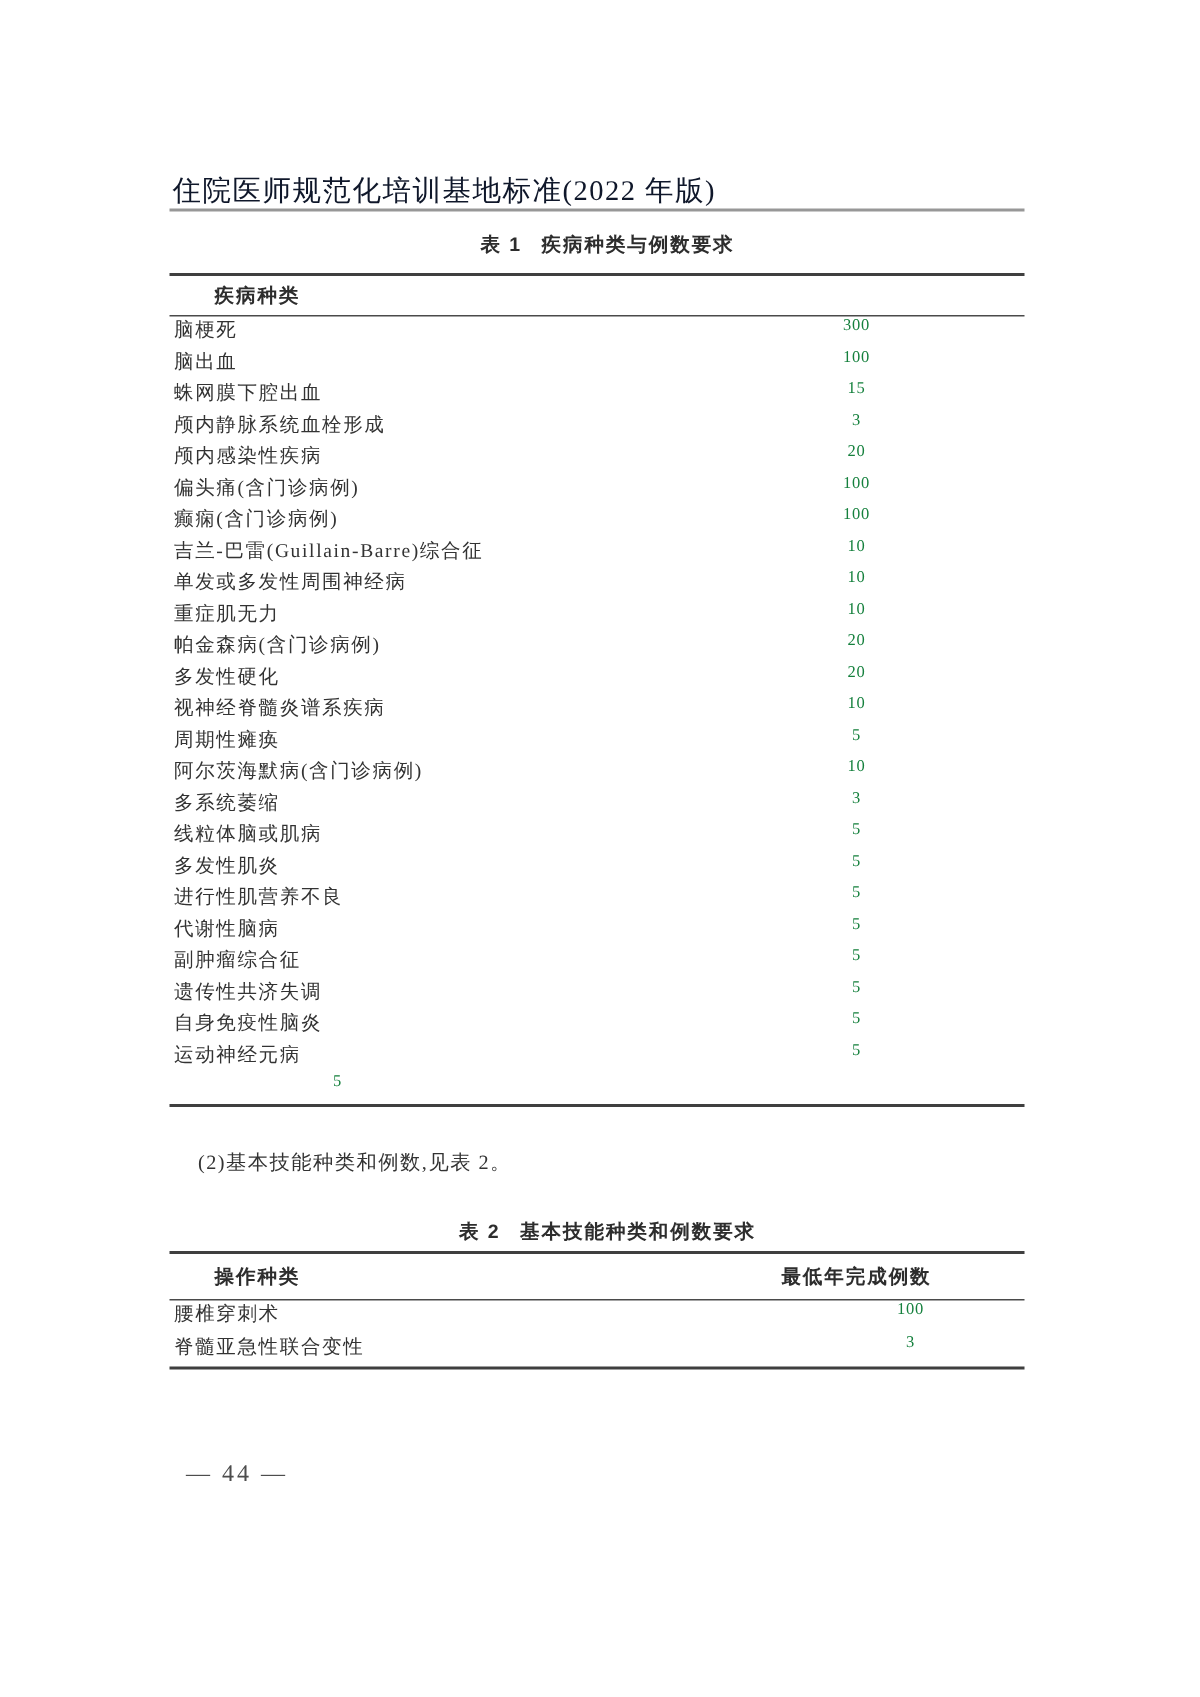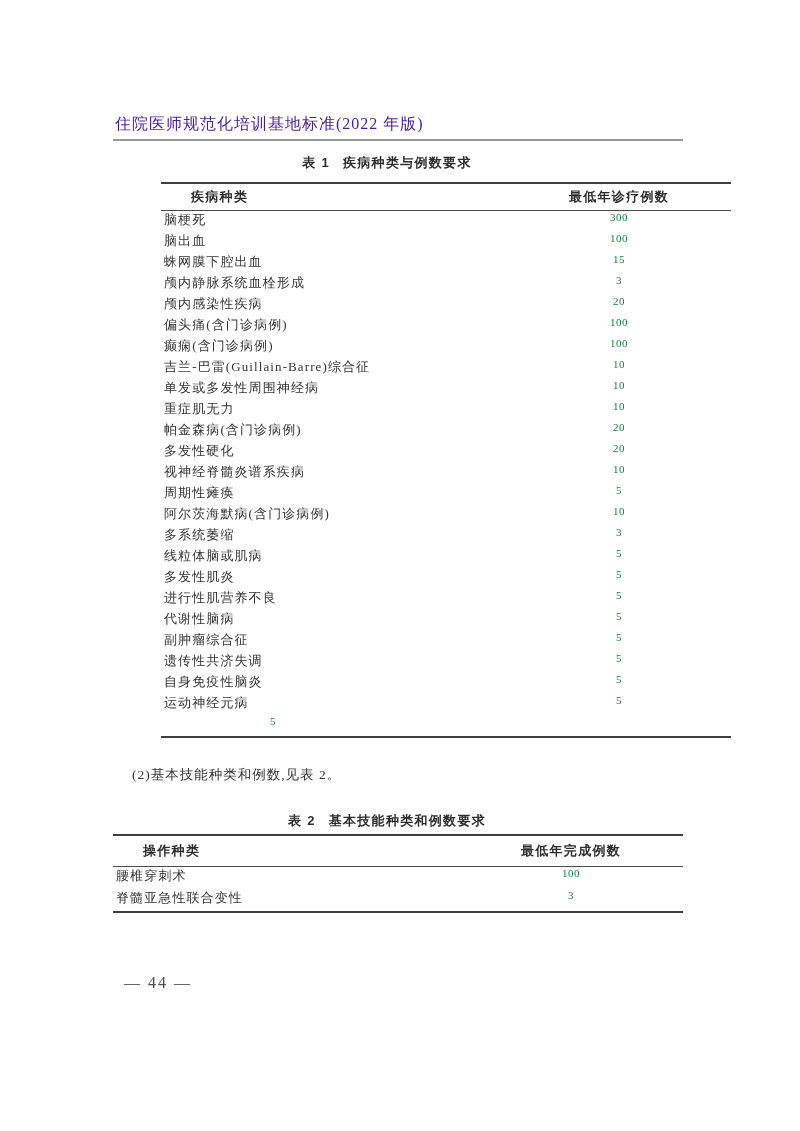--- a/index.html
+++ b/index.html
@@ -8,60 +8,60 @@
     background:#ffffff;
     position:relative;
     font-family:"Liberation Serif","DejaVu Serif",serif;
     color:#2f2f2f;
     overflow:hidden;
   }
   .abs{position:absolute;}
 
   .doc-header{
     top:114px;left:115px;
-    font-size:16px;letter-spacing:1px;color:#4c1d95;
+    font-size:19px;letter-spacing:1px;color:#0f172a;
     white-space:nowrap;
     font-family:Liberation Serif, serif;
   }
   .header-rule{
     top:139px;left:113px;width:570px;height:2px;background:#979797;
   }
 
   .caption{
-    left:102px;width:570px;text-align:center;
+    left:120px;width:570px;text-align:center;
     font-family:"Liberation Sans","DejaVu Sans",sans-serif;
     font-weight:bold;font-size:13px;letter-spacing:1.3px;color:#2d2d2d;
     white-space:nowrap;
   }
   .caption .cap-label{margin-right:13px;}
   .caption1{top:154px;}
   .caption2{top:812px;}
 
   .tbl{left:113px;width:570px;}
-  #table1{top:182px;margin-left:48px;}
+  #table1{top:182px;}
   #table2{top:834px;}
 
   .t-head{
     display:flex;align-items:center;
     height:26px;
     border-top:2px solid #3f3f3f;
     border-bottom:1px solid #4a4a4a;
     font-family:"Liberation Sans","DejaVu Sans",sans-serif;
     font-weight:bold;font-size:13px;letter-spacing:1.3px;color:#2d2d2d;
   }
   #table2 .t-head{height:30px;}
   .t-head .c1{flex:0 0 346px;padding-left:30px;box-sizing:border-box;white-space:nowrap;}
   .t-head .c2{flex:0 0 224px;text-align:center;white-space:nowrap;}
 
   .t-body{border-bottom:2px solid #3f3f3f;}
   .t-row{
     display:flex;align-items:flex-start;height:21px;
     font-size:13px;letter-spacing:1.1px;color:#333333;
   }
-  #table2 .t-row{height:22px;}
+  #table2 .t-row{height:22px;gap:36px;}
   .t-row .c1{flex:0 0 346px;padding-left:3px;box-sizing:border-box;white-space:nowrap;}
   .t-row .c2{flex:0 0 224px;text-align:center;letter-spacing:0.5px;font-size:11px;color:#15803d;}
 
   .para{
     top:766px;left:132px;
     font-size:13.5px;letter-spacing:1px;color:#333333;white-space:nowrap;
   }
 
   .page-num{
     top:974px;left:124px;
@@ -77,21 +77,20 @@
 
   <div class="abs header-rule"></div>
 
   <div class="abs caption caption1">
     <span class="cap-label">表 1</span><span>疾病种类与例数要求</span>
   </div>
 
   <div class="abs tbl" id="table1">
       <div class="t-head">
         <div class="c1">疾病种类</div>
-        <div class="c2">最低年诊疗例数</div>
       </div>
       <div class="t-body">
         <div class="t-row">
           <div class="c1">脑梗死</div>
           <div class="c2">300</div>
         </div>
         <div class="t-row">
           <div class="c1">脑出血</div>
           <div class="c2">100</div>
         </div>

